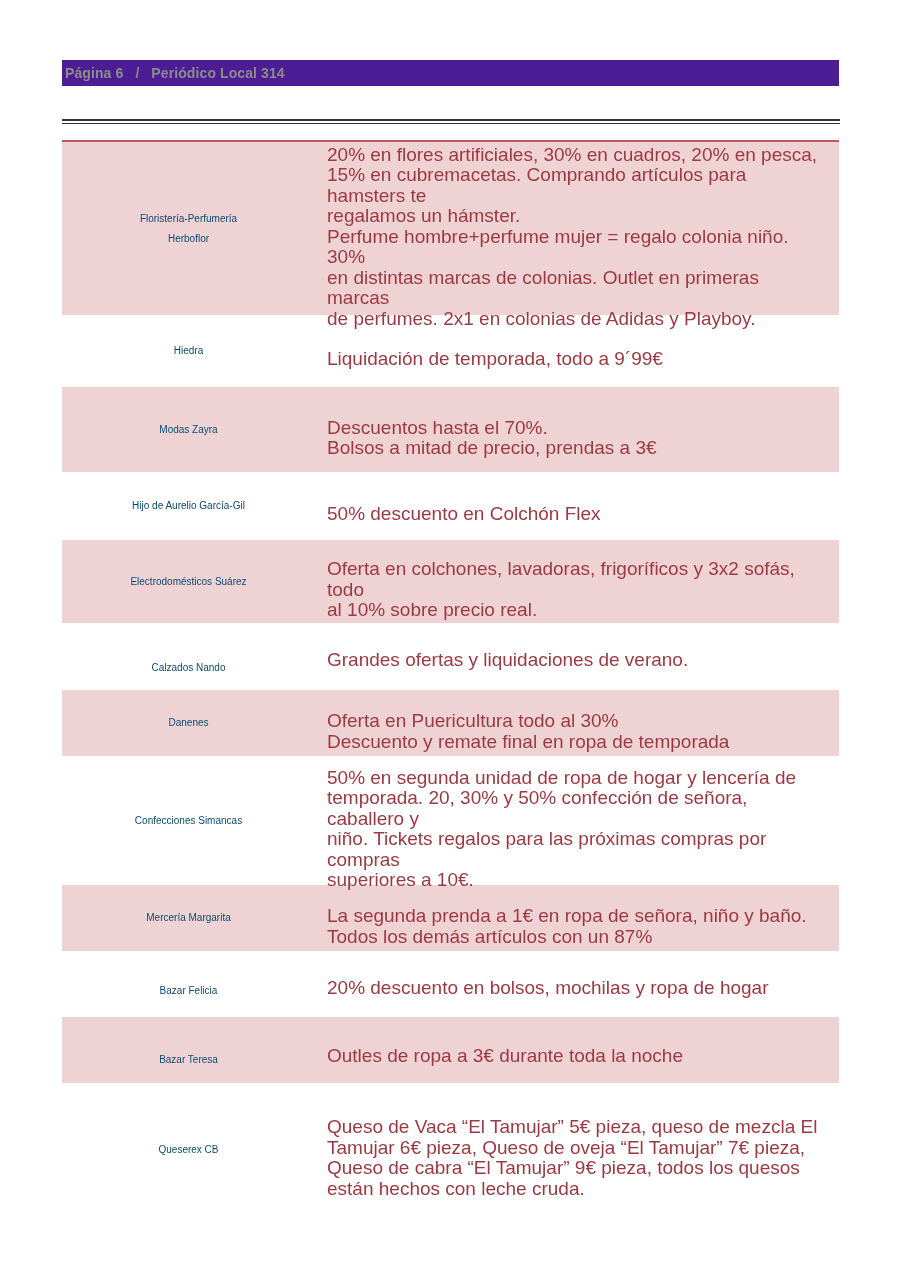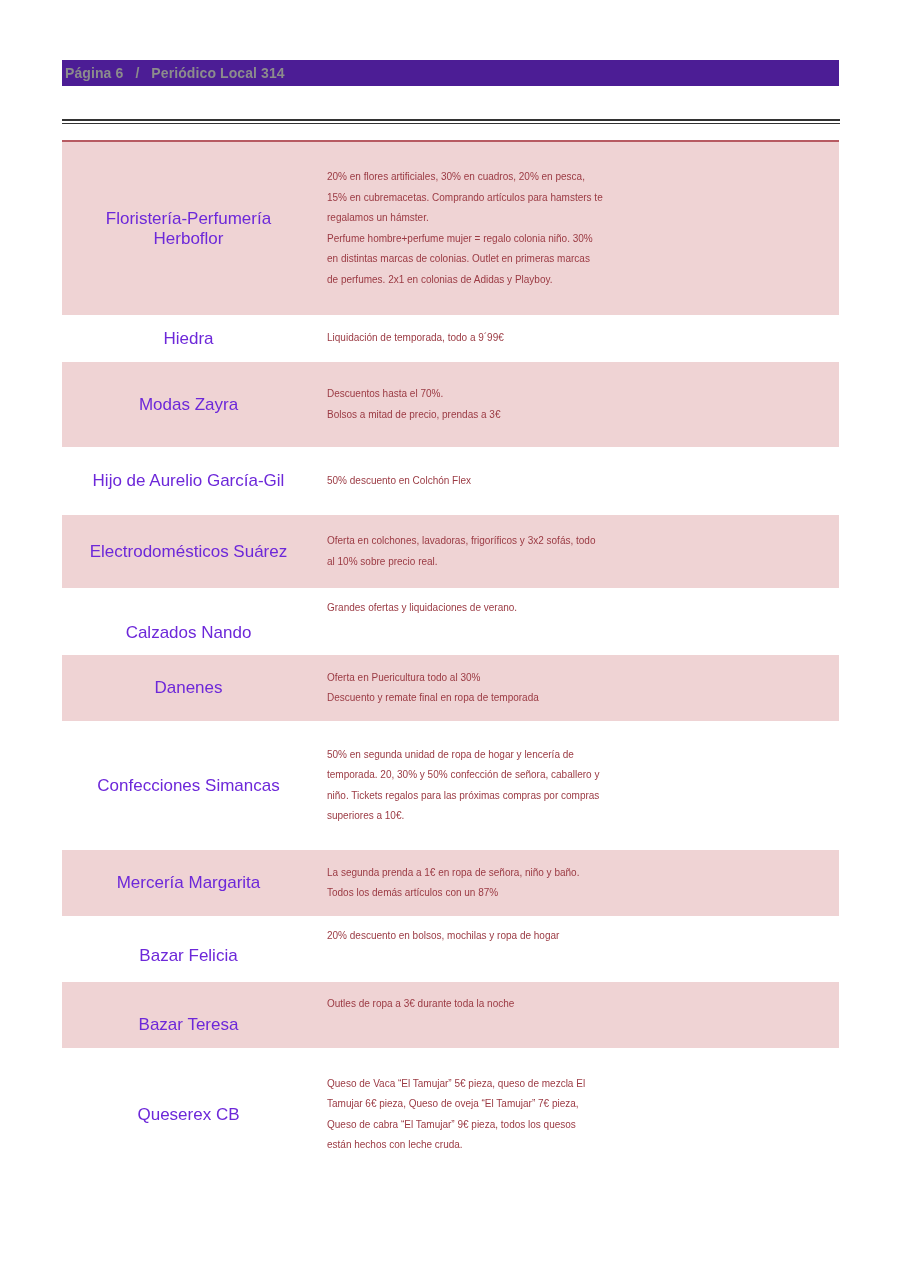--- a/index.html
+++ b/index.html
@@ -9,24 +9,24 @@
                 background: #4c1d95; }
   .header-text { position: absolute; left: 3px; top: 5px; font-size: 14px; font-weight: bold;
                  color: #8c8c8c; white-space: pre; letter-spacing: 0.1px; }
   .rule-thick { position: absolute; left: 62px; top: 119px; width: 778px; height: 2px; background: #333; }
   .rule-thin { position: absolute; left: 62px; top: 123px; width: 778px; height: 1px; background: #333; }
   .table { position: absolute; left: 62px; top: 140px; width: 777px; border-top: 2px solid #b75a62; }
   .row { display: flex; align-items: stretch; box-sizing: border-box; }
   .row.shaded { background: #efd3d4; }
   .row.plain { background: #ffffff; }
   .cell-name { width: 253px; display: flex; align-items: center; justify-content: center;
-               text-align: center; color: #6d28d9; font-size: 17px; line-height: 20px;
+               text-align: center; color: #0c4a6e; font-size: 10px; line-height: 20px;
                padding: 0 6px; box-sizing: border-box; }
   .cell-offer { flex: 1; display: flex; align-items: center; padding-left: 12px; padding-right: 18px;
-                color: #9b3a43; font-size: 10px; line-height: 20.5px; box-sizing: border-box; }
+                color: #9b3a43; font-size: 19px; line-height: 20.5px; box-sizing: border-box; margin-top: 17px; }
   .cell-offer.top { align-items: flex-start; text-align: right; }
   .offer-text { white-space: pre-line; }
 </style>
 </head>
 <body>
 
 <div class="header-bar">
   <span class="header-text"><span>Página 6</span>   <span>/</span>   <span>Periódico Local 314</span></span>
 </div>
 
@@ -39,40 +39,40 @@
 Herboflor</span></div>
     <div class="cell-offer">
         <span class="offer-text">20% en flores artificiales, 30% en cuadros, 20% en pesca,
 15% en cubremacetas. Comprando artículos para hamsters te
 regalamos un hámster.
 Perfume hombre+perfume mujer = regalo colonia niño. 30%
 en distintas marcas de colonias. Outlet en primeras marcas
 de perfumes. 2x1 en colonias de Adidas y Playboy.</span>
       </div>
   </div>
-  <div class="row plain" style="height:47px">
+  <div class="row plain" style="height:72px">
     <div class="cell-name">Hiedra</div>
     <div class="cell-offer">
         <span class="offer-text">Liquidación de temporada, todo a 9´99€</span>
       </div>
   </div>
   <div class="row shaded" style="height:85px">
     <div class="cell-name">Modas Zayra</div>
     <div class="cell-offer">
         <span class="offer-text">Descuentos hasta el 70%.
 Bolsos a mitad de precio, prendas a 3€</span>
       </div>
   </div>
   <div class="row plain" style="height:68px">
     <div class="cell-name">Hijo de Aurelio García-Gil</div>
     <div class="cell-offer">
         <span class="offer-text">50% descuento en Colchón Flex</span>
       </div>
   </div>
-  <div class="row shaded" style="height:73px">
+  <div class="row shaded" style="height:83px">
     <div class="cell-name">Electrodomésticos Suárez</div>
     <div class="cell-offer">
         <span class="offer-text">Oferta en colchones, lavadoras, frigoríficos y 3x2 sofás, todo
 al 10% sobre precio real.</span>
       </div>
   </div>
   <div class="row plain" style="height:67px">
     <div class="cell-name" style="padding-top:22px">Calzados Nando</div>
     <div class="cell-offer top" style="padding-top:10px">
         <span class="offer-text">Grandes ofertas y liquidaciones de verano.</span>

